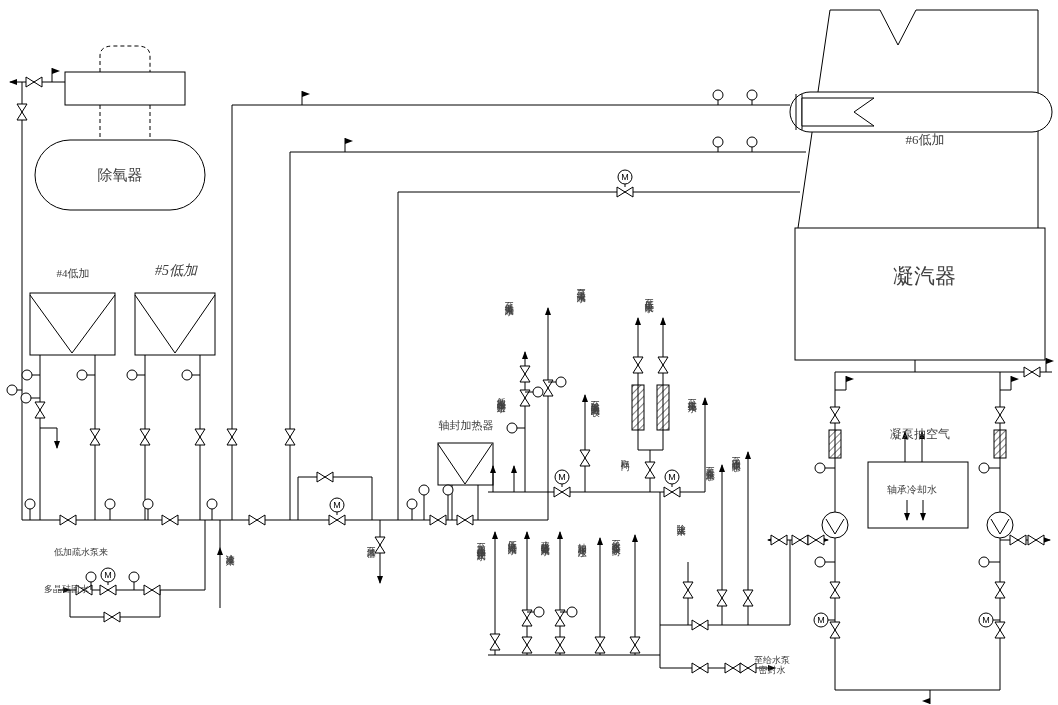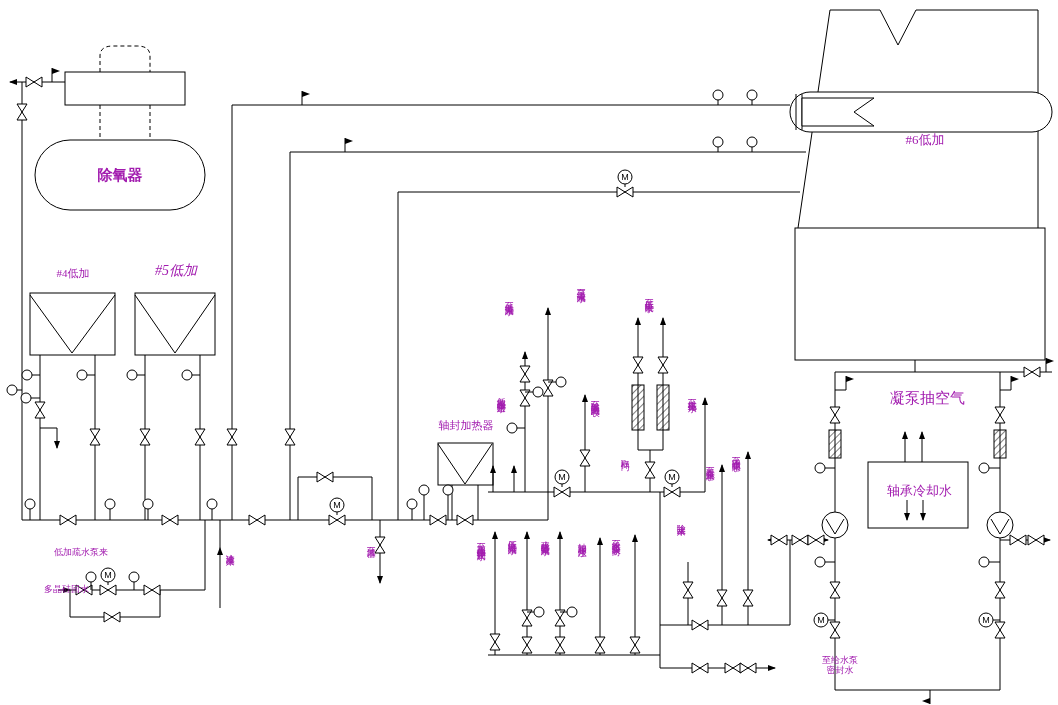--- a/index.html
+++ b/index.html
@@ -3,21 +3,21 @@
 <meta charset="utf-8">
 <style>
   html,body { margin:0; padding:0; background:#fff; }
   #stage { position:relative; width:1058px; height:705px; background:#fff; overflow:hidden;
            font-family:"Liberation Serif", serif; }
   #stage svg { position:absolute; left:0; top:0; }
   .pl { fill:none; stroke:#000; stroke-width:1; }
   .pl-d { fill:none; stroke:#000; stroke-width:1; stroke-dasharray:4 3; }
   .wfill { fill:#fff; stroke:#000; stroke-width:1; }
   .mt { font-family:"Liberation Sans", sans-serif; font-size:9px; fill:#000; text-anchor:middle; }
-  .lb { position:absolute; color:#a21caf; line-height:1.15; white-space:nowrap; }
+  .lb { position:absolute; color:#404040; line-height:1.15; white-space:nowrap; }
   .v  { writing-mode:vertical-rl; text-orientation:upright; letter-spacing:1px; white-space:normal; }
   .c  { text-align:center; }
 </style>
 </head>
 <body>
 
 <div id="stage">
 
 <svg width="1058" height="705" viewBox="0 0 1058 705">
   <defs>
@@ -281,24 +281,25 @@
     <use href="#sym-valve-h" transform="translate(1036,540)"></use>
 
     <rect class="pl" x="868" y="462" width="100" height="66" fill="none"></rect>
     <path class="pl" d="M905,462 V432" marker-end="url(#arr)"></path>
     <path class="pl" d="M922,462 V432" marker-end="url(#arr)"></path>
     <path class="pl" d="M907,500 V520" marker-end="url(#arr)"></path>
     <path class="pl" d="M923,500 V520" marker-end="url(#arr)"></path>
   </g>
 </svg>
 
-<div class="lb c" style="left:75px;top:167px;width:90px;font-size:15px;font-weight:bold;">除氧器</div>
+<div class="lb c" style="left:75px;top:167px;width:90px;font-size:15px;">除氧器</div>
 <div class="lb c" style="left:33px;top:267px;width:80px;font-size:11px;">#4低加</div>
 <div class="lb c" style="left:136px;top:263px;width:80px;font-size:14px;font-style:italic;">#5低加</div>
 <div class="lb c" style="left:885px;top:133px;width:80px;font-size:13px;">#6低加</div>
+<div class="lb c" style="left:862px;top:264px;width:125px;font-size:21px;">凝汽器</div>
 <div class="lb c" style="left:428px;top:419px;width:76px;font-size:11px;">轴封加热器</div>
 
 <div class="lb" style="left:54px;top:547px;font-size:9px;">低加疏水泵来</div>
 <div class="lb" style="left:4px;top:584px;font-size:9px;margin-left:40px;">多晶硅回水</div>
 <div class="lb v" style="left:225px;top:547px;font-size:9px;">冷渣器来</div>
 <div class="lb v" style="left:366px;top:540px;font-size:9px;">至渣器</div>
 <div class="lb v" style="left:504px;top:295px;font-size:9px;">至低旁减温水</div>
 <div class="lb v" style="left:496px;top:390px;font-size:9px;">低加疏水泵密封水</div>
 <div class="lb v" style="left:576px;top:282px;font-size:9px;">至三级减温水</div>
 <div class="lb v" style="left:590px;top:394px;font-size:9px;">至除氧器乏汽回收</div>
@@ -306,20 +307,20 @@
 <div class="lb v" style="left:620px;top:452px;font-size:9px;">取样门</div>
 <div class="lb v" style="left:687px;top:392px;font-size:9px;">至主机循环水</div>
 <div class="lb v" style="left:676px;top:517px;font-size:9px;">除盐水来</div>
 <div class="lb v" style="left:705px;top:460px;font-size:9px;">至真空泵补水</div>
 <div class="lb v" style="left:731px;top:450px;font-size:9px;">至内冷水箱补水</div>
 <div class="lb v" style="left:476px;top:536px;font-size:9px;">至高加水位保护控制水</div>
 <div class="lb v" style="left:507px;top:533px;font-size:9px;">低压汽封减温水</div>
 <div class="lb v" style="left:540px;top:533px;font-size:9px;">疏水扩容器减温水</div>
 <div class="lb v" style="left:577px;top:536px;font-size:9px;">轴加水封注水</div>
 <div class="lb v" style="left:611px;top:533px;font-size:9px;">至给水泵多级水封</div>
-<div class="lb c" style="left:812px;top:655px;width:56px;font-size:9px;">
+<div class="lb c" style="left:744px;top:655px;width:56px;font-size:9px;">
   <div>至给水泵</div>
   <div>密封水</div>
 </div>
-<div class="lb" style="left:890px;top:390px;font-size:15px;">凝泵抽空气</div>
-<div class="lb" style="left:887px;top:484px;font-size:13px;">轴承冷却水</div>
+<div class="lb" style="left:890px;top:428px;font-size:12px;">凝泵抽空气</div>
+<div class="lb" style="left:887px;top:484px;font-size:10px;">轴承冷却水</div>
 
 </div>
 
 </body></html>

